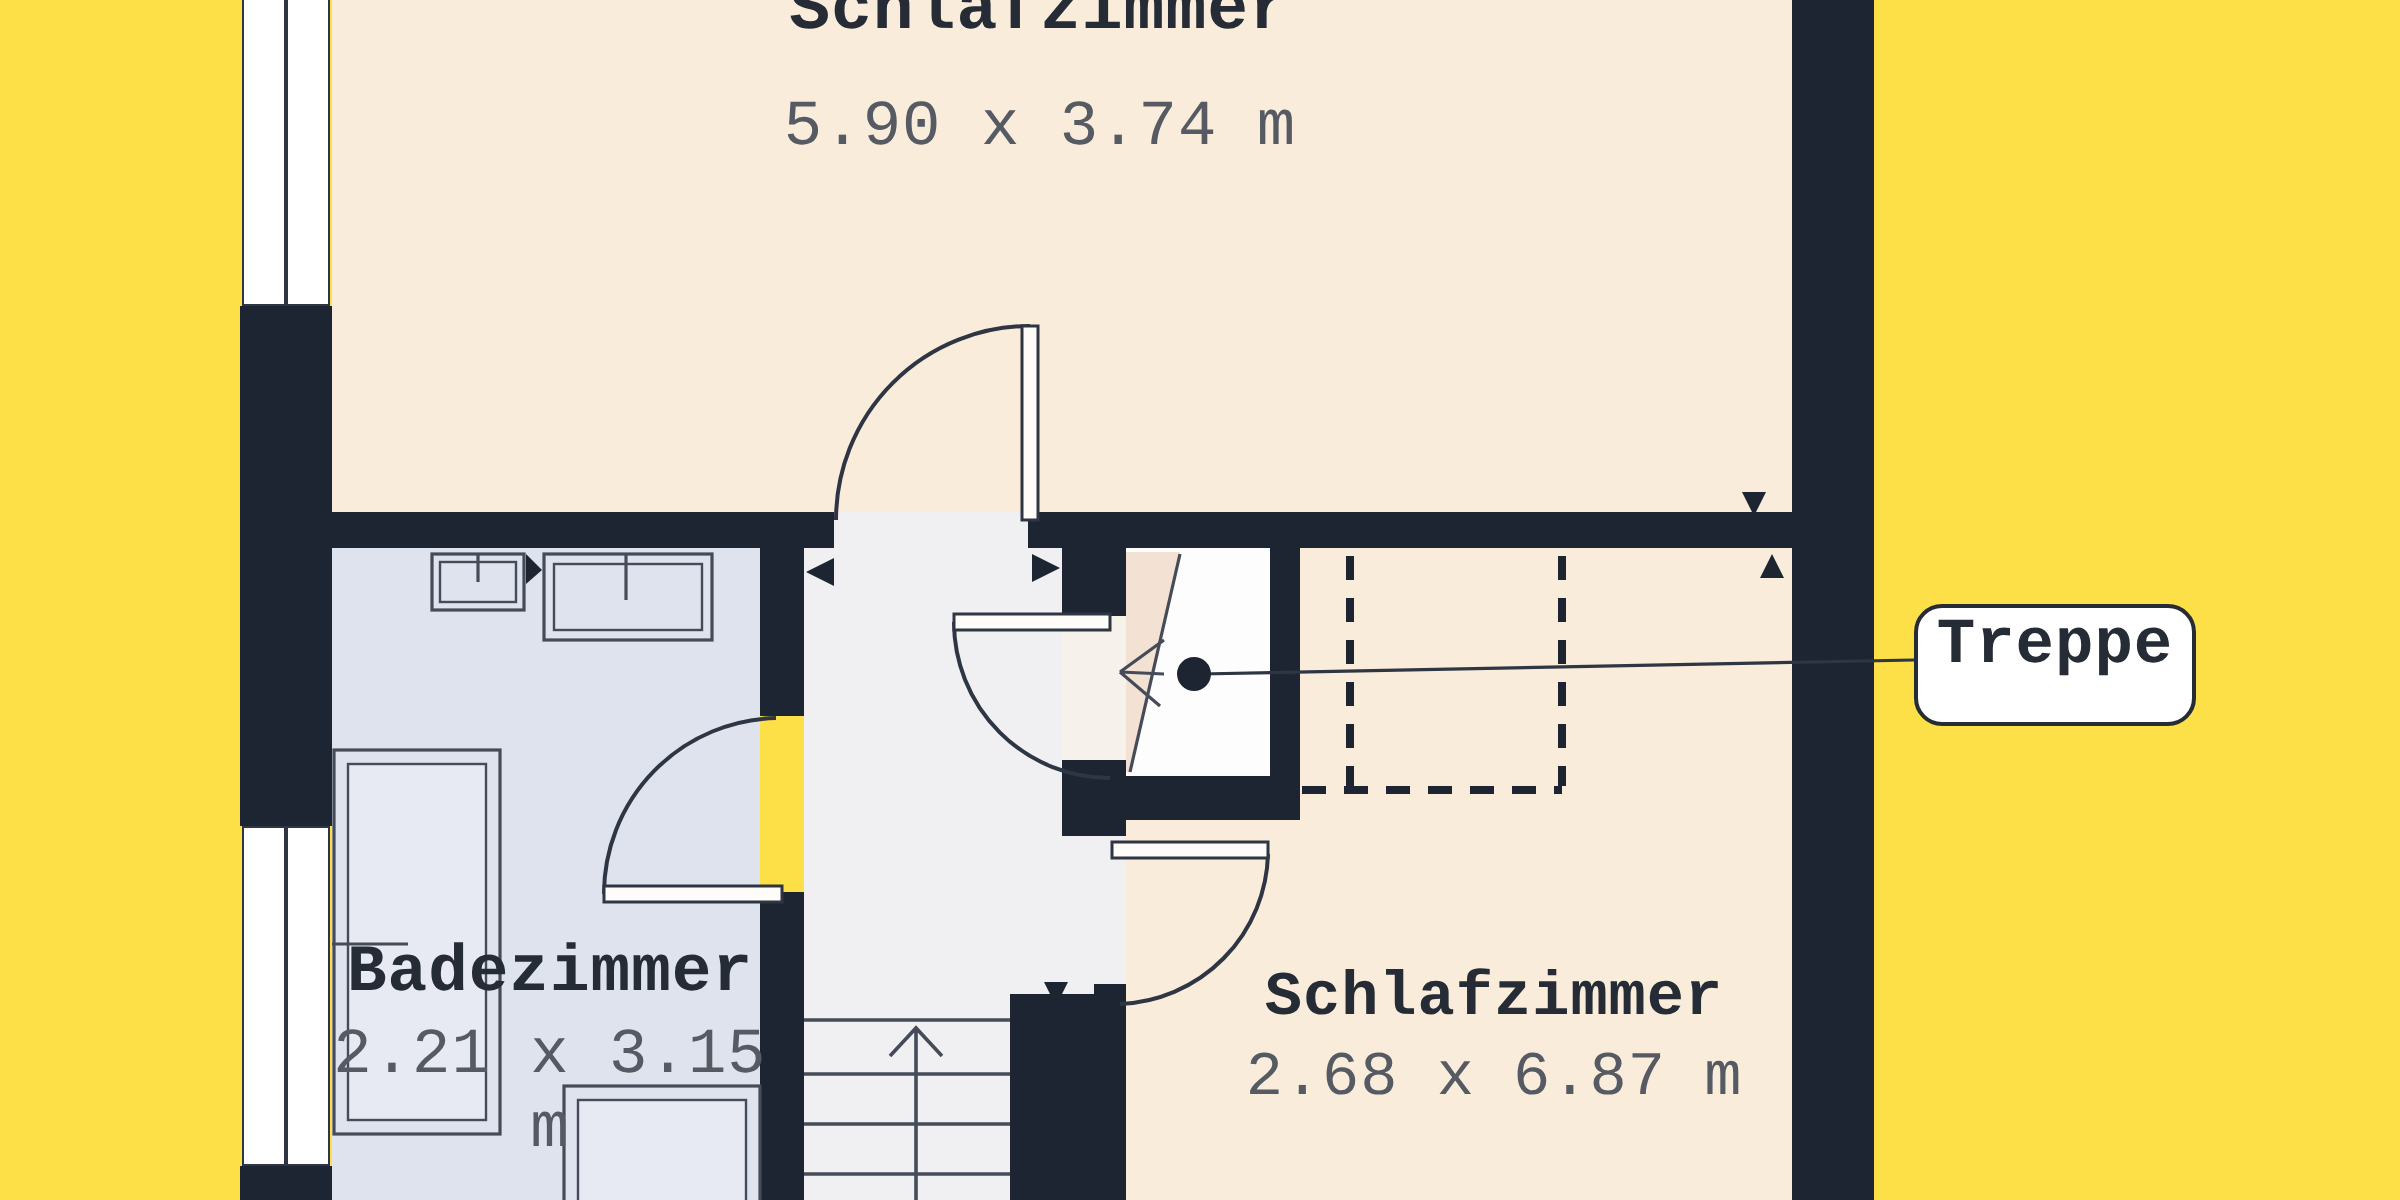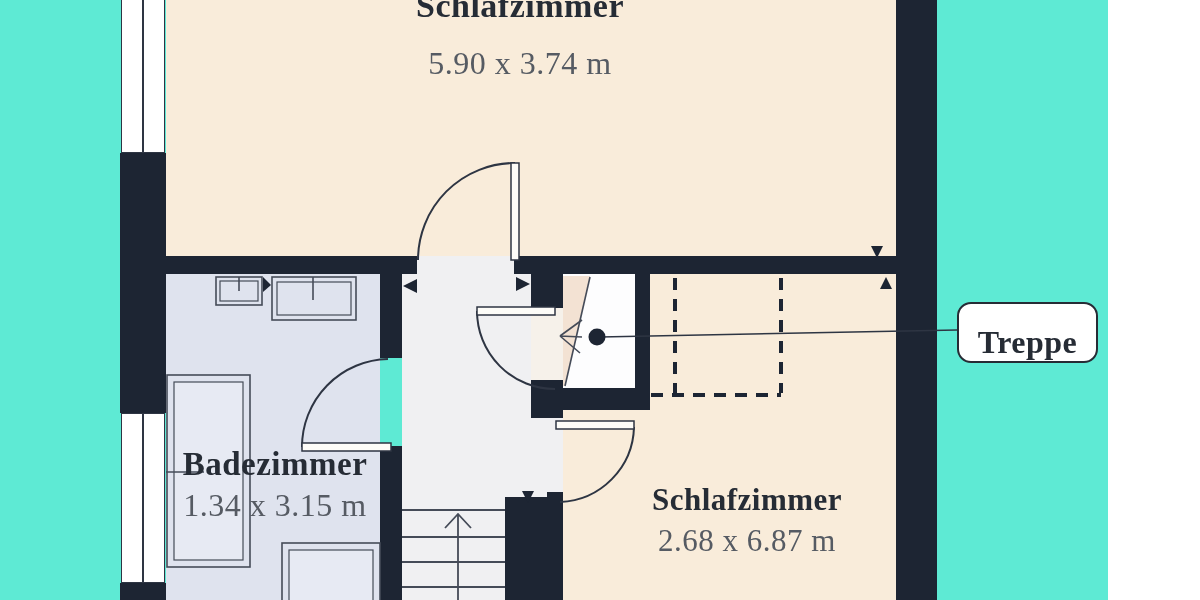--- a/index.html
+++ b/index.html
@@ -1,32 +1,32 @@
 <!DOCTYPE html>
 <html><head>
 <meta charset="utf-8">
 <style>
   html,body{margin:0;padding:0;background:#fff;}
-  .plan{position:relative;width:1108px;height:600px;overflow:hidden;background:#5eead4;
-        font-family:Liberation Serif, serif;}
+  .plan{position:relative;width:1200px;height:600px;overflow:hidden;background:#fde047;
+        font-family:Liberation Mono, monospace;}
   .abs{position:absolute;}
   .floor-beige{background:#f9ecda;}
   .floor-bath{background:#dfe3ee;}
   .floor-hall{background:#f0f0f2;}
   .floor-stairwell{background:#fdfdfe;}
   .swing-zone{background:#f6f1ea;}
   .wall{background:#1d2533;}
   .opening{background:#f0f0f2;}
   .window{background:#ffffff;border:1.5px solid #2e3543;}
   .window .mullion{position:absolute;top:0;bottom:0;left:20px;width:1.5px;background:#2e3543;}
   .room-label{position:absolute;text-align:center;color:#262c35;}
   .room-name{font-weight:bold;font-size:33px;letter-spacing:.5px;}
   .room-dim{font-size:31px;color:#565b63;letter-spacing:.5px;}
   .callout{position:absolute;left:957px;top:302px;width:137px;height:57px;background:#fff;
-           border:2.5px solid #262c35;border-radius:14px;display:flex;align-items:flex-end;
+           border:2.5px solid #262c35;border-radius:14px;display:flex;align-items:flex-start;
            justify-content:center;font-weight:bold;font-size:32px;color:#262c35;letter-spacing:.5px;}
   svg.overlay{position:absolute;left:0;top:0;pointer-events:none;}
 </style>
 </head>
 <body>
 
 <div class="plan">
 
   <div class="abs floor-beige" style="left:166px;top:0;width:731px;height:256px;"></div>
   <div class="abs floor-beige" style="left:563px;top:274px;width:334px;height:326px;"></div>
@@ -120,23 +120,23 @@
     <g>
       <line x1="600" y1="337" x2="957" y2="330" stroke="#2e3543" stroke-width="1.6"></line>
       <circle cx="597" cy="337" r="8.5" fill="#1d2533"></circle>
     </g>
   </svg>
 
   <div class="room-label" style="left:320px;top:-13px;width:400px;">
     <div class="room-name" style="font-size:34px;">Schlafzimmer</div>
     <div class="room-dim" style="font-size:32px;margin-top:20px;">5.90 x 3.74 m</div>
   </div>
-  <div class="room-label" style="left:155px;top:446px;width:240px;">
+  <div class="room-label" style="left:155px;top:468px;width:240px;">
     <div class="room-name">Badezimmer</div>
-    <div class="room-dim" style="font-size:32px;margin-top:4px;">1.34 x 3.15 m</div>
+    <div class="room-dim" style="font-size:32px;margin-top:4px;">2.21 x 3.15 m</div>
   </div>
   <div class="room-label" style="left:597px;top:482px;width:300px;">
     <div class="room-name" style="font-size:31px;">Schlafzimmer</div>
     <div class="room-dim" style="margin-top:5px;">2.68 x 6.87 m</div>
   </div>
 
   <div class="callout">
     <span>Treppe</span>
   </div>
 

